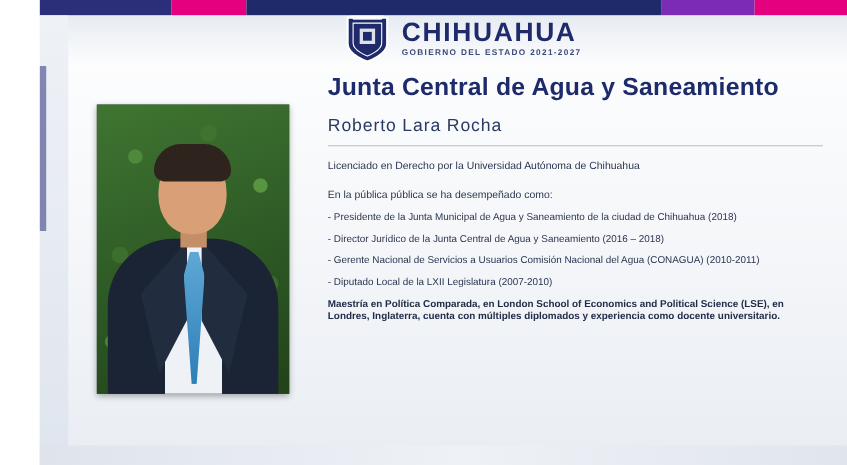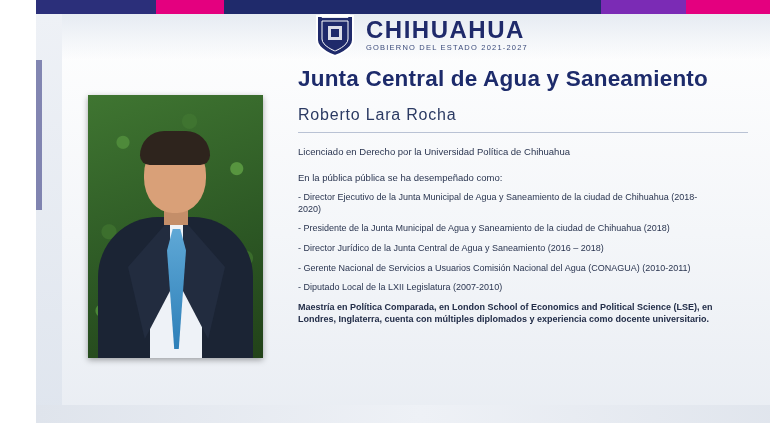--- a/index.html
+++ b/index.html
@@ -97,20 +97,21 @@
     font-size: 24px;
     font-weight: bold;
     letter-spacing: 1.5px;
     color: #1f2a6b;
   }
   .wordmark .gob {
     font-size: 7.5px;
     letter-spacing: 1.2px;
     color: #3a4a7a;
     margin-top: 2px;
+    font-weight: bold;
   }
 
   
   .portrait {
     position: absolute;
     left: 52px;
     top: 95px;
     width: 175px;
     height: 263px;
     background: #1d3b1a;
@@ -306,25 +307,24 @@
       <div class="hair"></div>
     </div>
   </div>
 
   <div class="content">
     <div class="title">Junta Central de Agua y Saneamiento</div>
     <div class="subtitle">Roberto Lara Rocha</div>
     <div class="rule"></div>
 
     <div class="body">
-      <div class="lead">Licenciado en Derecho por la Universidad Política de Chihuahua</div>
+      <div class="lead">Licenciado en Derecho por la Universidad Autónoma de Chihuahua</div>
       <div class="intro">En la pública pública se ha desempeñado como:</div>
 
       <div class="bullets">
-        <div class="bullet">- Director Ejecutivo de la Junta Municipal de Agua y Saneamiento de la ciudad de Chihuahua (2018- 2020)</div>
         <div class="bullet">- Presidente de la Junta Municipal de Agua y Saneamiento de la ciudad de Chihuahua (2018)</div>
         <div class="bullet">- Director Jurídico de la Junta Central de Agua y Saneamiento (2016 – 2018)</div>
         <div class="bullet">- Gerente Nacional de Servicios a Usuarios Comisión Nacional del Agua (CONAGUA) (2010-2011)</div>
         <div class="bullet">- Diputado Local de la LXII Legislatura (2007-2010)</div>
       </div>
 
       <div class="footnote">Maestría en Política Comparada, en London School of Economics and Political Science (LSE), en Londres, Inglaterra, cuenta con múltiples diplomados y experiencia como docente universitario.</div>
     </div>
   </div>
 

